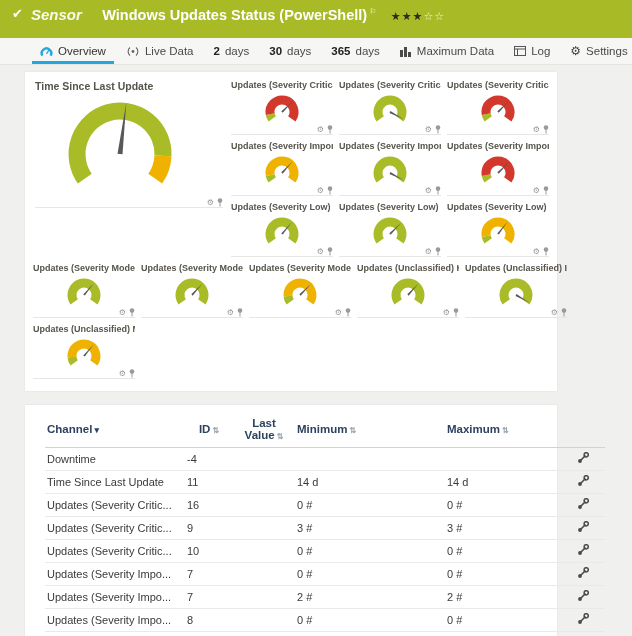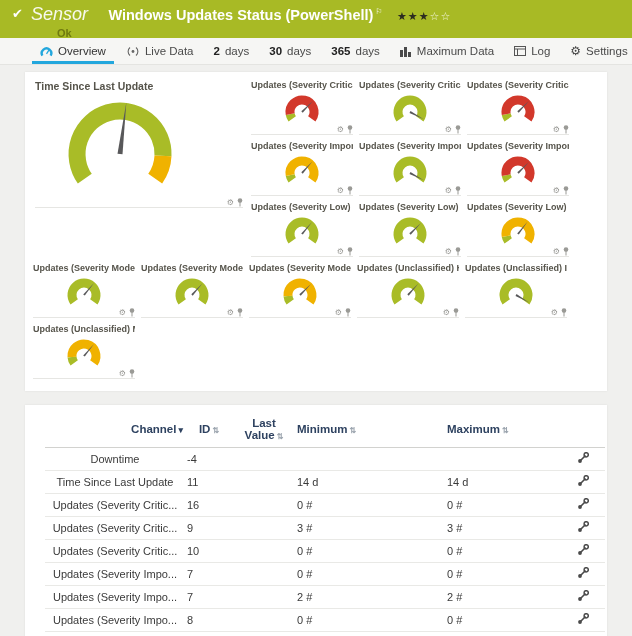--- a/index.html
+++ b/index.html
@@ -4,42 +4,42 @@
 <style>
   * { margin:0; padding:0; box-sizing:border-box; }
   html,body { width:632px; height:636px; overflow:hidden;
     font-family:"Liberation Sans", sans-serif; background:#f0f0ee; }
 
   
   .topbar { background:#a8ba25; color:#fff; height:38px; padding:4px 10px 0 10px;
     display:flex; align-items:flex-start; }
   .check { font-size:13px; margin:2px 8px 0 2px; }
   .title-wrap { line-height:16px; }
-  .kind { font-style:italic; font-size:18px; font-weight:400; opacity:.92; }
+  .kind { font-style:italic; font-size:15px; font-weight:700; opacity:.92; }
   .sensor-title { font-size:14.5px; font-weight:700;margin-left:16px; }
   .flag { font-size:8px; vertical-align:super; margin-left:2px; }
   .stars { margin-left:10px; font-size:11px; letter-spacing:1px; cursor:pointer; }
   .star-f { color:#2c2c20; } .star-e { color:#eef2d2; }
   .status-text { font-size:11px; font-weight:700; color:#6f7a10; margin-left:26px; margin-top:1px; }
 
   
   .tabs { background:#f6f6f4; display:flex; align-items:stretch; height:27px;
     padding:0 14px 0 30px; border-bottom:1px solid #e4e4e1; margin-bottom:7px;text-align:right; }
   .tab { display:flex; align-items:center; gap:5px; font-size:11.5px; color:#4a4a4a;
     padding:0 10px; cursor:pointer; position:relative; white-space:nowrap; }
   .tab .num { font-weight:700; color:#222; }
   .tab.active { color:#333; }
   .tab.active::after { content:""; position:absolute; left:2px; right:2px; bottom:0;
     height:3px; background:#23a7dd; }
   .tab-sp { flex:1 1 auto; }
   .tab svg, .tab .gearglyph { flex:0 0 auto; }
   .gearglyph { font-size:12px; color:#444; }
 
   
-  .card { background:#fff; margin:0 0 14px 25px; width:582px; box-shadow:0 0 2px rgba(0,0,0,.08); }
+  .card { background:#fff; margin:0 0 14px 25px; width:532px; box-shadow:0 0 2px rgba(0,0,0,.08); }
   .gauge-card { padding:6px 4px 8px 6px; }
 
   .top-row { display:flex; }
   .big-tile { width:218px; padding:2px 6px 0 4px; }
   .tile-title { font-size:9px; font-weight:700; color:#56544b; white-space:nowrap;
     overflow:hidden; height:12px; }
   .big-tile .tile-title { font-size:10.5px; height:14px; }
   .big-labels { display:flex; justify-content:space-between; padding:0 42px 0 48px;
     font-size:10px; color:#555; margin-top:-6px; }
   .tile-foot { display:flex; justify-content:flex-end; align-items:center; gap:3px;
@@ -47,45 +47,44 @@
   .gear { font-size:8px; color:#9a9a96; line-height:8px; cursor:pointer; }
 
   .small-grid { display:grid; grid-template-columns:repeat(3,108px); }
   .row-grid   { display:grid; grid-template-columns:repeat(5,108px); }
   .tile { width:108px; padding:2px 4px 0 2px; margin-bottom:4px; }
   .tile svg.gsvg { display:block; margin:0 auto; }
 
   
   .table-card { padding:8px 10px 0 20px; }
   table { border-collapse:collapse; width:560px; table-layout:fixed; }
-  th { font-size:11.5px; font-weight:700; color:#2e4260; text-align:right;
+  th { font-size:11.5px; font-weight:700; color:#2e4260; text-align:left;
     padding:4px 2px 6px 2px; border-bottom:1px solid #d2d2cf; vertical-align:middle; }
   th.num, td.num { text-align:left; }
   th.ctr, td.ctr { text-align:center; }
   .sort { font-size:8px; color:#9aa3ad; margin-left:2px; }
   .caret { font-size:9px; color:#2e4260; margin-left:2px; }
   td { font-size:11px; color:#3a3a3a; padding:4px 2px; border-bottom:1px solid #e9e9e6;
-    height:23px; white-space:nowrap; overflow:hidden;text-align:center; }
+    height:23px; white-space:nowrap; overflow:hidden; }
   .col-ch{width:140px;} .col-id{width:48px;} .col-lv{width:62px;}
   .col-min{width:150px;} .col-max{width:116px;} .col-ed{width:44px;}
   td.edit { text-align:center; }
   td.edit svg { cursor:pointer; }
 </style>
 </head>
 <body>
 
 <header class="topbar">
   <span class="check">✔</span>
   <div class="title-wrap">
     <div>
       <span class="kind">Sensor</span>
       <span class="sensor-title">Windows Updates Status (PowerShell)</span><span class="flag">⚐</span>
       <span class="stars" id="stars"><span class="star-f">★</span><span class="star-f">★</span><span class="star-f">★</span><span class="star-e">☆</span><span class="star-e">☆</span></span>
     </div>
-    <div class="status-text">Ok</div>
   </div>
 </header>
 
 <nav class="tabs" id="tabbar">
     <div class="tab active">
       <svg width="13" height="11" viewBox="0 0 14 12">
         <path d="M2.5 10.5 A 5.2 5.2 0 1 1 11.5 10.5" fill="none" stroke="#23a7dd" stroke-width="2.6"></path>
         <line x1="7" y1="8.5" x2="10" y2="4" stroke="#23a7dd" stroke-width="1.4"></line>
       </svg>
       <span>Overview</span>

